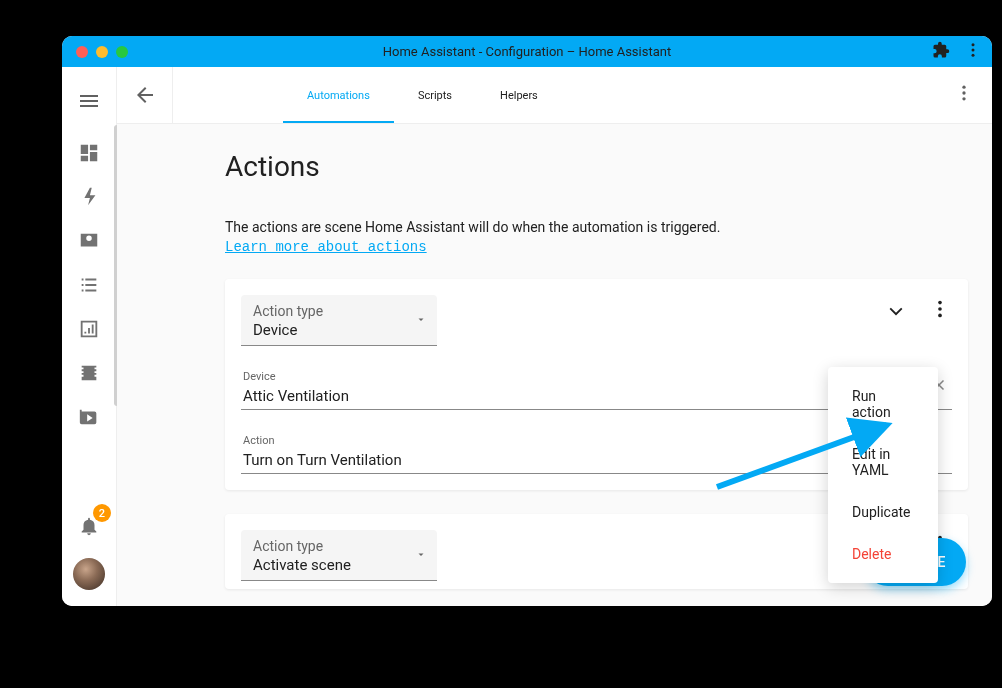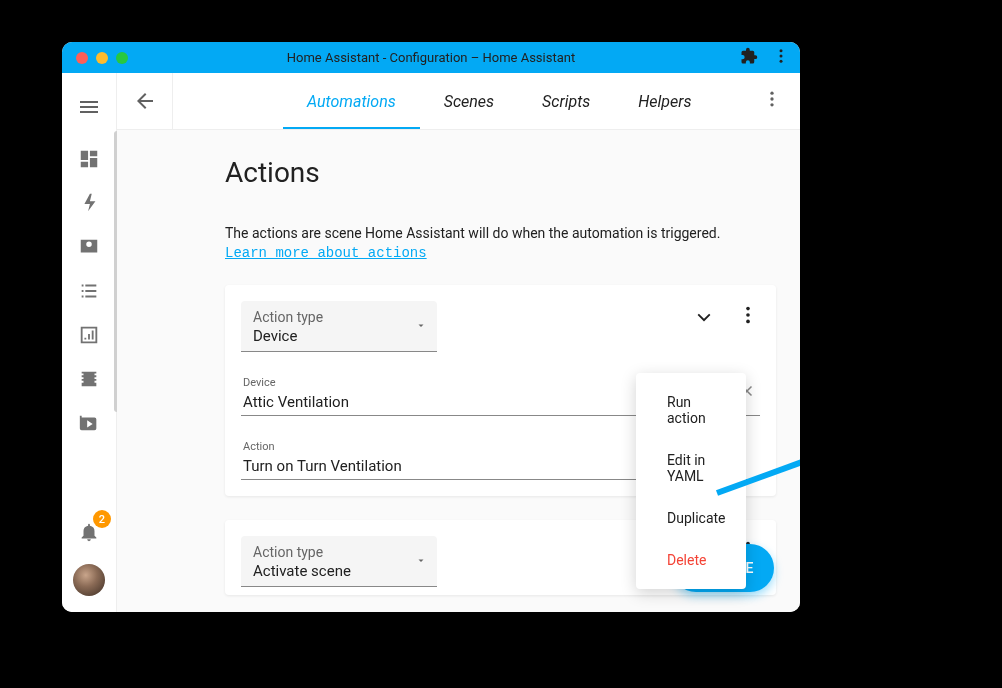--- a/index.html
+++ b/index.html
@@ -6,23 +6,23 @@
     body {
       font-family: -apple-system, BlinkMacSystemFont, "Segoe UI", Roboto, sans-serif;
       background: #000;
       width: 1002px;
       height: 688px;
       position: relative;
       overflow: hidden;
     }
     .window {
       position: absolute;
-      top: 42px;
+      top: 36px;
       left: 62px;
-      width: 738px;
+      width: 930px;
       height: 570px;
       background: #fff;
       border-radius: 10px;
       overflow: hidden;
       box-shadow: 0 20px 60px rgba(0,0,0,0.5);
     }
     .titlebar {
       height: 31px;
       background: #03a9f4;
       display: flex;
@@ -141,25 +141,24 @@
     .tabs {
       display: flex;
       height: 100%;
       margin-left: 110px;
     }
     .tab {
       height: 100%;
       padding: 0 24px;
       display: flex;
       align-items: center;
-      font-size: 16px;
-      cursor: pointer;
-      color: #212121;
-      position: relative;
-      font-style: italic;
+      font-size: 11px;
+      cursor: pointer;
+      color: #212121;
+      position: relative;
     }
     .tab.active {
       color: #03a9f4;
     }
     .tab.active::after {
       content: "";
       position: absolute;
       bottom: 0;
       left: 0; right: 0;
       height: 2px;
@@ -297,21 +296,21 @@
     .fab svg { width: 22px; height: 22px; fill: #fff; }
     
     .dropdown-menu {
       position: absolute;
       right: 54px;
       top: 300px;
       width: 110px;
       background: #fff;
       border-radius: 4px;
       box-shadow: 0 4px 16px rgba(0,0,0,0.18);
-      padding: 8px 15px;
+      padding: 8px 8px;
       z-index: 100;
     }
     .menu-item {
       padding: 13px 16px;
       font-size: 14px;
       color: #212121;
       cursor: pointer;
     }
     .menu-item.danger { color: #f44336; }
     
@@ -405,21 +404,20 @@
 
     <div class="main">
       <div class="topbar">
         <div class="back-btn">
           <svg viewBox="0 0 24 24">
               <path d="M20 11H7.83l5.59-5.59L12 4l-8 8 8 8 1.41-1.41L7.83 13H20v-2Z"></path>
             </svg>
         </div>
         <div class="tabs">
           <div class="tab active">Automations</div>
-          <div class="tab">Scenes</div>
           <div class="tab">Scripts</div>
           <div class="tab">Helpers</div>
         </div>
         <div class="topbar-menu">
           <svg viewBox="0 0 24 24">
               <circle cx="12" cy="5" r="2"></circle>
               <circle cx="12" cy="12" r="2"></circle>
               <circle cx="12" cy="19" r="2"></circle>
             </svg>
         </div>

